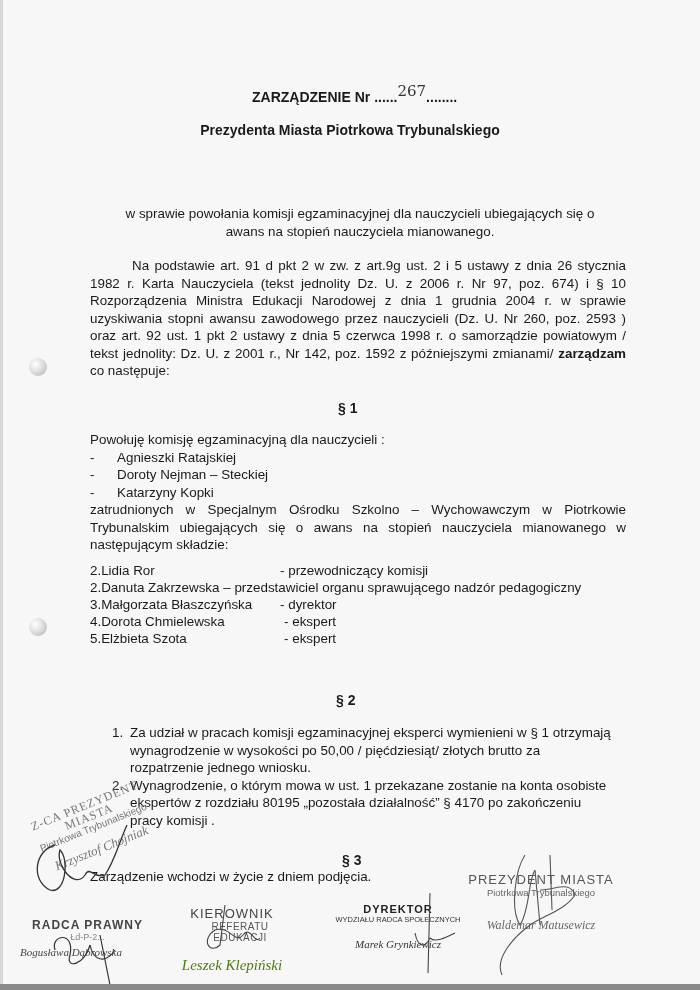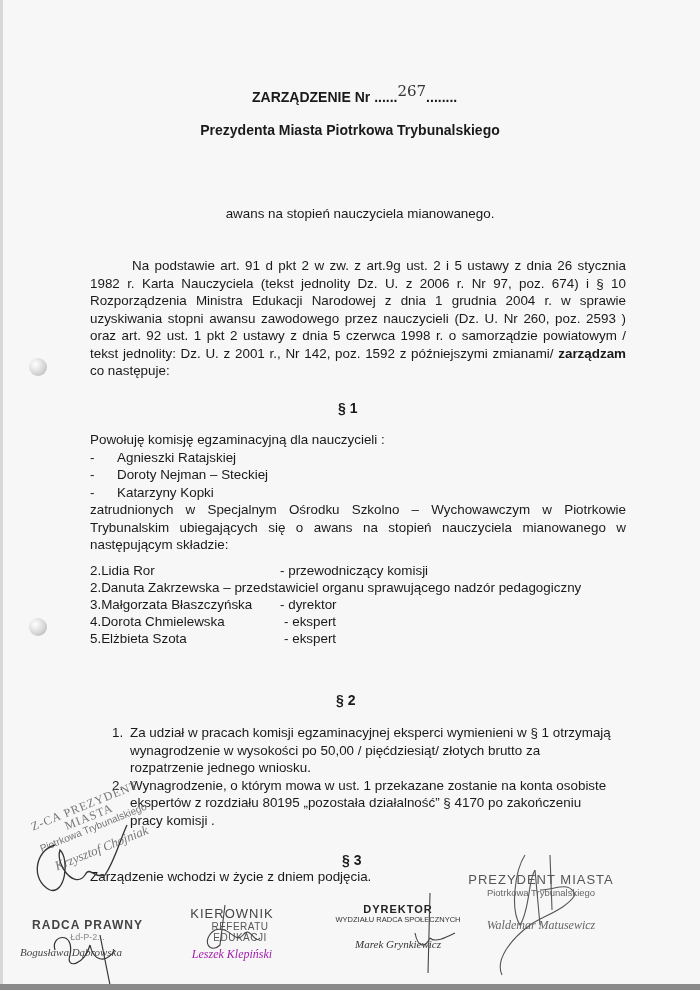--- a/index.html
+++ b/index.html
@@ -35,20 +35,21 @@
   <div class="left-edge"></div>
   <div class="punch" style="top:358px;"></div>
   <div class="punch" style="top:618px;"></div>
 
   <div class="abs title" style="left:252px; top:88px; width:260px; white-space:nowrap;">
     <span>ZARZĄDZENIE Nr </span><span>......</span><span class="hw" style="position:relative; top:-6px;">267</span><span>........</span>
   </div>
   <div class="abs title center" style="left:100px; top:122px; width:500px;">Prezydenta Miasta Piotrkowa Trybunalskiego</div>
 
   <div class="abs body-text center" style="left:95px; top:205px; width:530px;">
+    <div>w sprawie powołania komisji egzaminacyjnej dla nauczycieli ubiegających się o</div>
     <div>awans na stopień nauczyciela mianowanego.</div>
   </div>
 
   <div class="abs body-text justify" style="left:90px; top:257px; width:536px; text-indent:42px;">
     <span>Na podstawie art. 91 d pkt 2 w zw. z art.9g ust. 2 i 5 ustawy z dnia 26 stycznia 1982 r. Karta Nauczyciela (tekst jednolity Dz. U. z 2006 r. Nr 97, poz. 674) i § 10 Rozporządzenia Ministra Edukacji Narodowej z dnia 1 grudnia 2004 r. w sprawie uzyskiwania stopni awansu zawodowego przez nauczycieli (Dz. U. Nr 260, poz. 2593 ) oraz art. 92 ust. 1 pkt 2 ustawy z dnia 5 czerwca 1998 r. o samorządzie powiatowym / tekst jednolity: Dz. U. z 2001 r., Nr 142, poz. 1592 z późniejszymi zmianami/ </span><b>zarządzam</b><span> co następuje:</span>
   </div>
 
   <div class="abs para-sign" style="left:338px; top:400px;">§ 1</div>
   <div class="abs body-text" style="left:90px; top:431px; width:536px;">
     <div>Powołuję komisję egzaminacyjną dla nauczycieli :</div>
@@ -108,21 +109,21 @@
     <div style="font-size:9px; color:#888;">Łd-P-2...</div>
     <div class="stamp-name" style="font-size:11px; text-align:left; margin-top:4px; color:#444;">Bogusława Dąbrowska</div>
   </div>
   <svg class="sig" style="left:45px; top:925px;" width="90" height="60">
     <path d="M10 25 C5 10, 30 5, 25 30 C20 45, 40 40, 45 20 C48 35, 60 40, 70 25 M55 10 L65 60" fill="none" stroke="#333" stroke-width="1.2"></path>
   </svg>
 
   <div class="stamp" style="left:172px; top:906px; width:120px;">
     <div style="font-size:13px; letter-spacing:1px; color:#444;">KIEROWNIK</div>
     <div style="font-size:10px; letter-spacing:0.5px; color:#555;margin-left:16px;">REFERATU EDUKACJI</div>
-    <div class="stamp-name" style="font-size:12px; margin-top:4px; color:#a21caf;">Leszek Klepiński</div>
+    <div class="stamp-name" style="font-size:15px; margin-top:14px; color:#4d7c0f;">Leszek Klepiński</div>
   </div>
   <svg class="sig" style="left:195px; top:900px;" width="70" height="60">
     <path d="M30 5 L25 45 C15 55, 5 40, 20 30 C35 25, 40 45, 48 35 C55 25, 60 45, 65 38" fill="none" stroke="#444" stroke-width="1.1"></path>
   </svg>
 
   <div class="stamp" style="left:318px; top:903px; width:160px;">
     <div class="stamp-head" style="font-size:11px; color:#222;">DYREKTOR</div>
     <div style="font-size:7.5px; color:#333;">WYDZIAŁU RADCA SPOŁECZNYCH</div>
     <div class="stamp-name" style="font-size:11px; margin-top:14px; color:#333;">Marek Grynkiewicz</div>
   </div>

